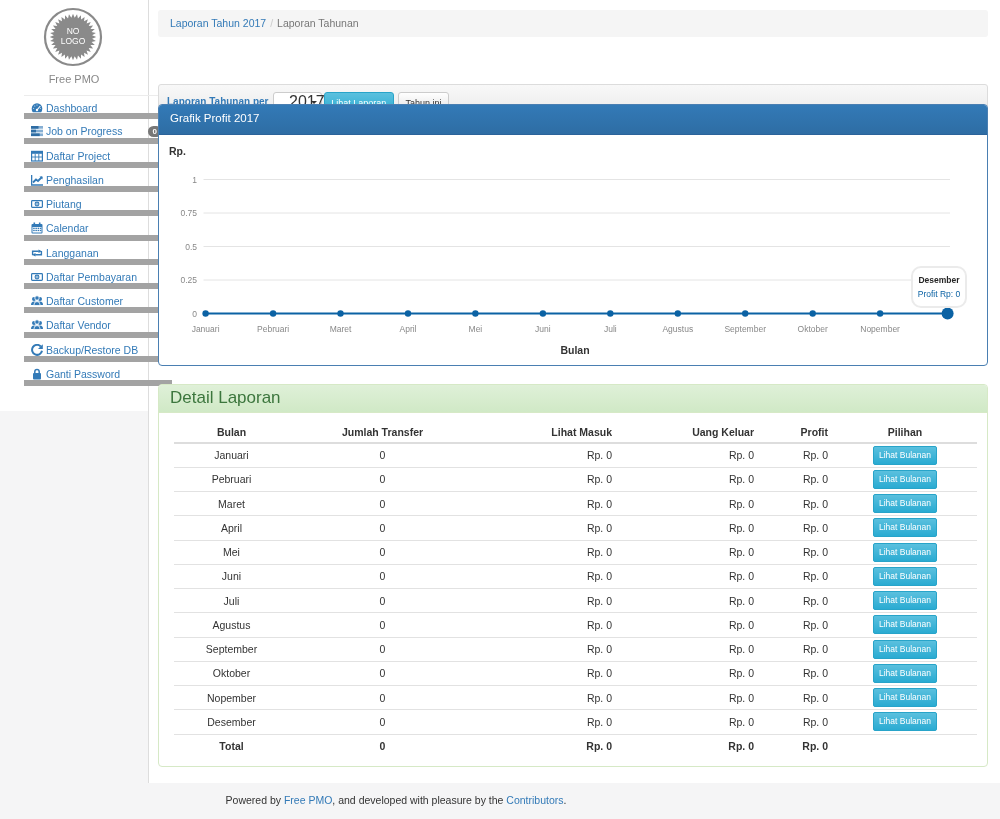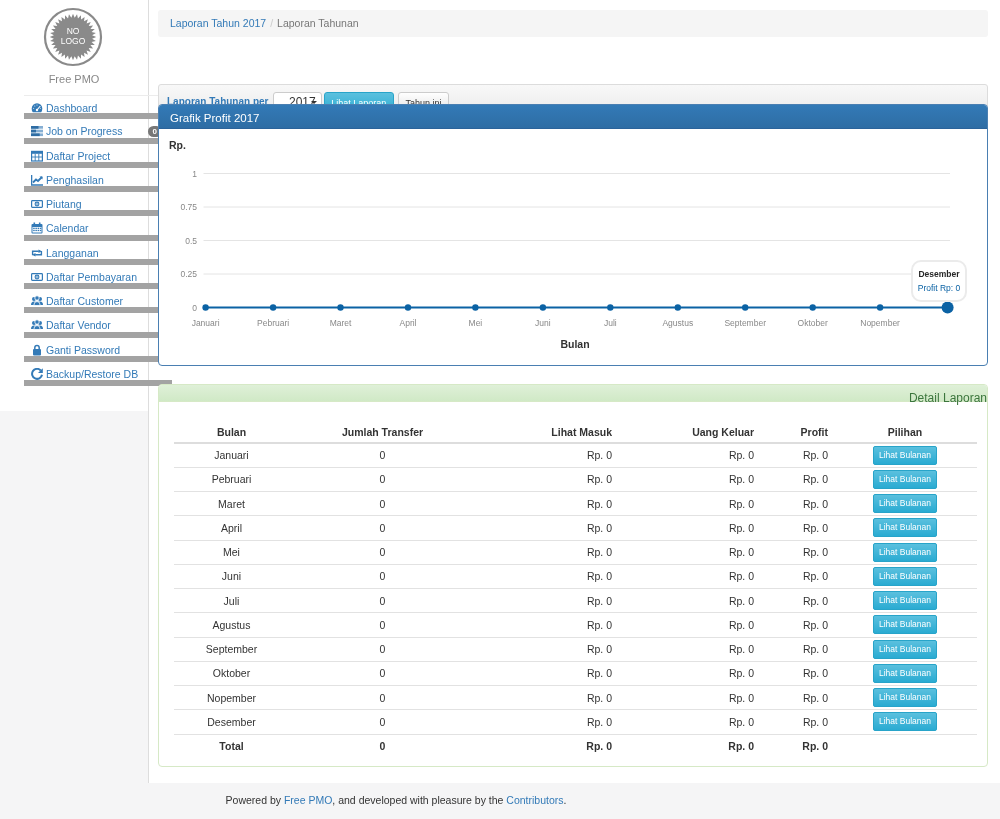--- a/index.html
+++ b/index.html
@@ -23,33 +23,33 @@
   #chev { position:absolute; right:9px; top:-1px; color:#337ab7; font-size:13px; }
 
   
   #breadcrumb { left:158px; top:10px; width:830px; height:27px; background:#f5f5f5; border-radius:3px; font-size:10.5px; line-height:27px; padding-left:12px; color:#777; }
   #breadcrumb a { color:#337ab7; }
   #breadcrumb .sep { color:#ccc; padding:0 4px; }
 
   
   #well { left:158px; top:51.5px; width:830px; height:36.5px; background:linear-gradient(#f8f8f8,#e9e9e9); border:1px solid #dcdcdc; border-radius:3px;margin-top:32px; }
   #well label { position:absolute; left:8px; top:0; line-height:34.5px; font-weight:bold; font-size:10px; color:#337ab7; }
-  #sel { position:absolute; left:114px; top:7.5px; width:49px; height:20.5px; background:#fff; border:1px solid #ccc; border-radius:3px; font-size:12px; color:#333; line-height:18.5px; padding-left:15px; }
+  #sel { position:absolute; left:114px; top:7.5px; width:49px; height:20.5px; background:#fff; border:1px solid #ccc; border-radius:3px; font-size:16px; color:#333; line-height:18.5px; padding-left:15px; }
   #sel .caret { position:absolute; right:4px; top:8px; width:0; height:0; border-left:3px solid transparent; border-right:3px solid transparent; border-top:3.8px solid #333; }
   .btn { position:absolute; border-radius:3px; font-size:9px; text-align:center; }
   #btninfo { left:165px; top:7.5px; width:69.5px; height:22.5px; background:linear-gradient(#5bc0de,#2aabd2); border:1px solid #28a4c9; color:#fff; line-height:20.5px; }
   #btndef { left:239px; top:7.5px; width:51px; height:22.5px; background:linear-gradient(#fff,#e0e0e0); border:1px solid #ccc; color:#333; line-height:20.5px; }
 
   
   #chartpanel { left:158px; top:103.5px; width:830px; height:262.5px; border:1px solid #4a7fb2; border-radius:4px; background:#fff; }
-  #chartpanel .hd { height:24px; background:linear-gradient(#337ab7,#2e6da4); border-bottom:1px solid #2b639a; border-radius:3px 3px 0 0; color:#fff; font-size:11.5px; line-height:26px; padding-left:11px; }
+  #chartpanel .hd { height:30px; background:linear-gradient(#337ab7,#2e6da4); border-bottom:1px solid #2b639a; border-radius:3px 3px 0 0; color:#fff; font-size:11.5px; line-height:26px; padding-left:11px; }
 
   
   #detailpanel { left:158px; top:384px; width:830px; height:383px; border:1px solid #d6e9c6; border-radius:4px; background:#fff; }
-  #detailpanel .hd { height:17px; background:linear-gradient(#dff0d8,#d0e9c6); border-bottom:1px solid #d6e9c6; border-radius:3px 3px 0 0; color:#3c763d; font-size:12px; line-height:26px; padding-left:11px;text-align:right; }
+  #detailpanel .hd { height:28px; background:linear-gradient(#dff0d8,#d0e9c6); border-bottom:1px solid #d6e9c6; border-radius:3px 3px 0 0; color:#3c763d; font-size:17px; line-height:26px; padding-left:11px; }
   table { border-collapse:collapse; table-layout:fixed; width:803px; position:absolute; left:15px; top:36px; font-size:10.5px; color:#333; }
   th { font-weight:bold; border-bottom:2px solid #ddd; height:22px; }
   td { border-top:1px solid #e2e2e2; height:24.25px; }
   .c { text-align:center; } .r { text-align:right; padding-right:5px; }
   .btnsm { display:inline-block; width:64px; height:19px; line-height:17px; border-radius:2px; background:linear-gradient(#5bc0de,#2aabd2); border:1px solid #28a4c9; color:#fff; font-size:8.5px; text-align:center; }
 
   
   #footer { left:0; top:783px; width:792px; height:36px; background:#f5f5f6; font-size:10.5px; color:#333; text-align:center; line-height:34px; }
   #footer a { color:#337ab7; }
 </style>
@@ -182,31 +182,31 @@
         <circle cx="9" cy="4" r="2" fill="#337ab7"></circle>
         <path d="M0 10 q0-3.5 3-3.5 q3 0 3 3.5 Z" fill="#337ab7"></path>
         <path d="M6 10 q0-3.5 3-3.5 q3 0 3 3.5 Z" fill="#337ab7"></path>
         <circle cx="6" cy="3" r="2.2" fill="#337ab7" stroke="#fff" stroke-width="0.8"></circle>
         <path d="M2.8 10.5 q0-4 3.2-4 q3.2 0 3.2 4 Z" fill="#337ab7" stroke="#fff" stroke-width="0.8"></path>
       </svg>
       <span class="tx">Daftar Vendor</span>
     </div>
     <div class="mi" style="position:relative">
       <svg class="ic" viewBox="0 0 12 12">
+        <path d="M11 6.8 a5 5 0 1 1 -1.2-4.3" fill="none" stroke="#337ab7" stroke-width="2"></path>
+        <path d="M11.8 0.2 L11.8 5 L7 5 Z" fill="#337ab7"></path>
+      </svg>
+      <span class="tx">Backup/Restore DB</span>
+    </div>
+    <div class="mi" style="position:relative">
+      <svg class="ic" viewBox="0 0 12 12">
         <rect x="2" y="5" width="8" height="6.5" rx="1" fill="#337ab7"></rect>
         <path d="M3.8 5 L3.8 3.8 a2.2 2.2 0 0 1 4.4 0 L8.2 5" fill="none" stroke="#337ab7" stroke-width="1.5"></path>
       </svg>
       <span class="tx">Ganti Password</span>
-    </div>
-    <div class="mi" style="position:relative">
-      <svg class="ic" viewBox="0 0 12 12">
-        <path d="M11 6.8 a5 5 0 1 1 -1.2-4.3" fill="none" stroke="#337ab7" stroke-width="2"></path>
-        <path d="M11.8 0.2 L11.8 5 L7 5 Z" fill="#337ab7"></path>
-      </svg>
-      <span class="tx">Backup/Restore DB</span>
     </div>
   </div>
 
 <div class="abs" id="breadcrumb"><a>Laporan Tahun 2017</a><span class="sep">/</span>Laporan Tahunan</div>
 
 <div class="abs" id="well">
   <label>Laporan Tahunan per</label>
   <div id="sel">2017<span class="caret"></span></div>
   <div class="btn" id="btninfo">Lihat Laporan</div>
   <div class="btn" id="btndef">Tahun ini</div>

